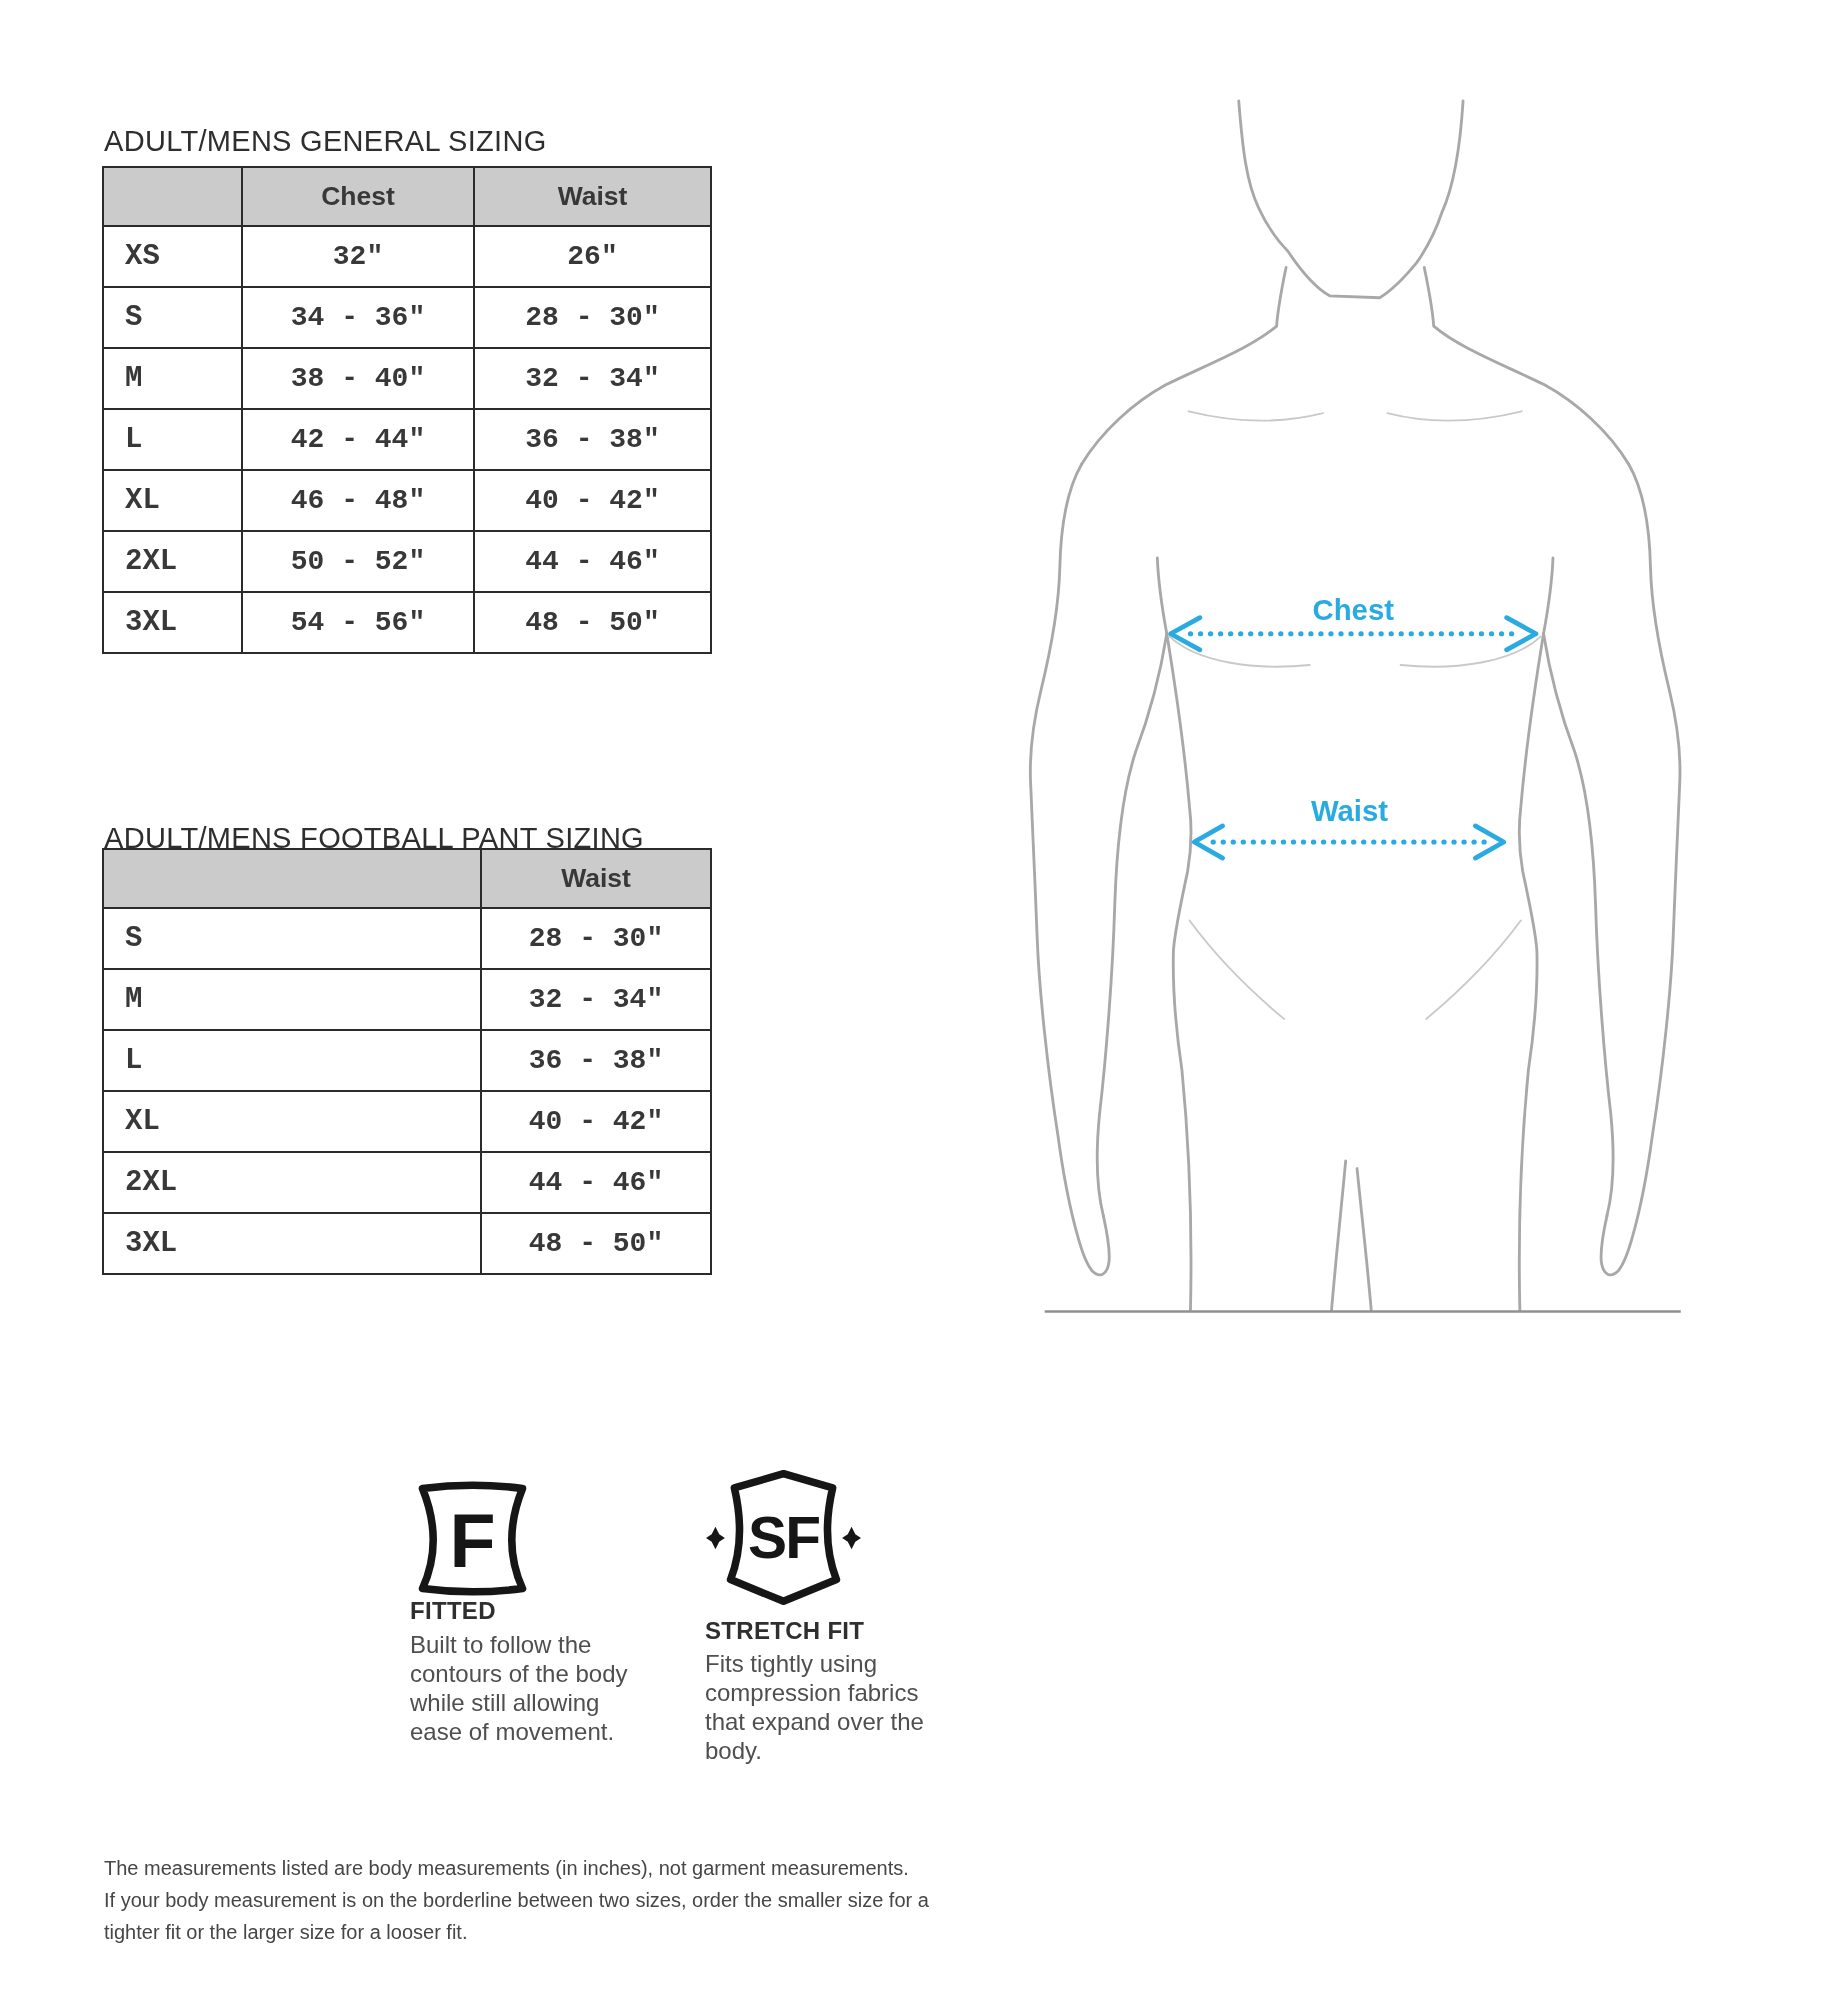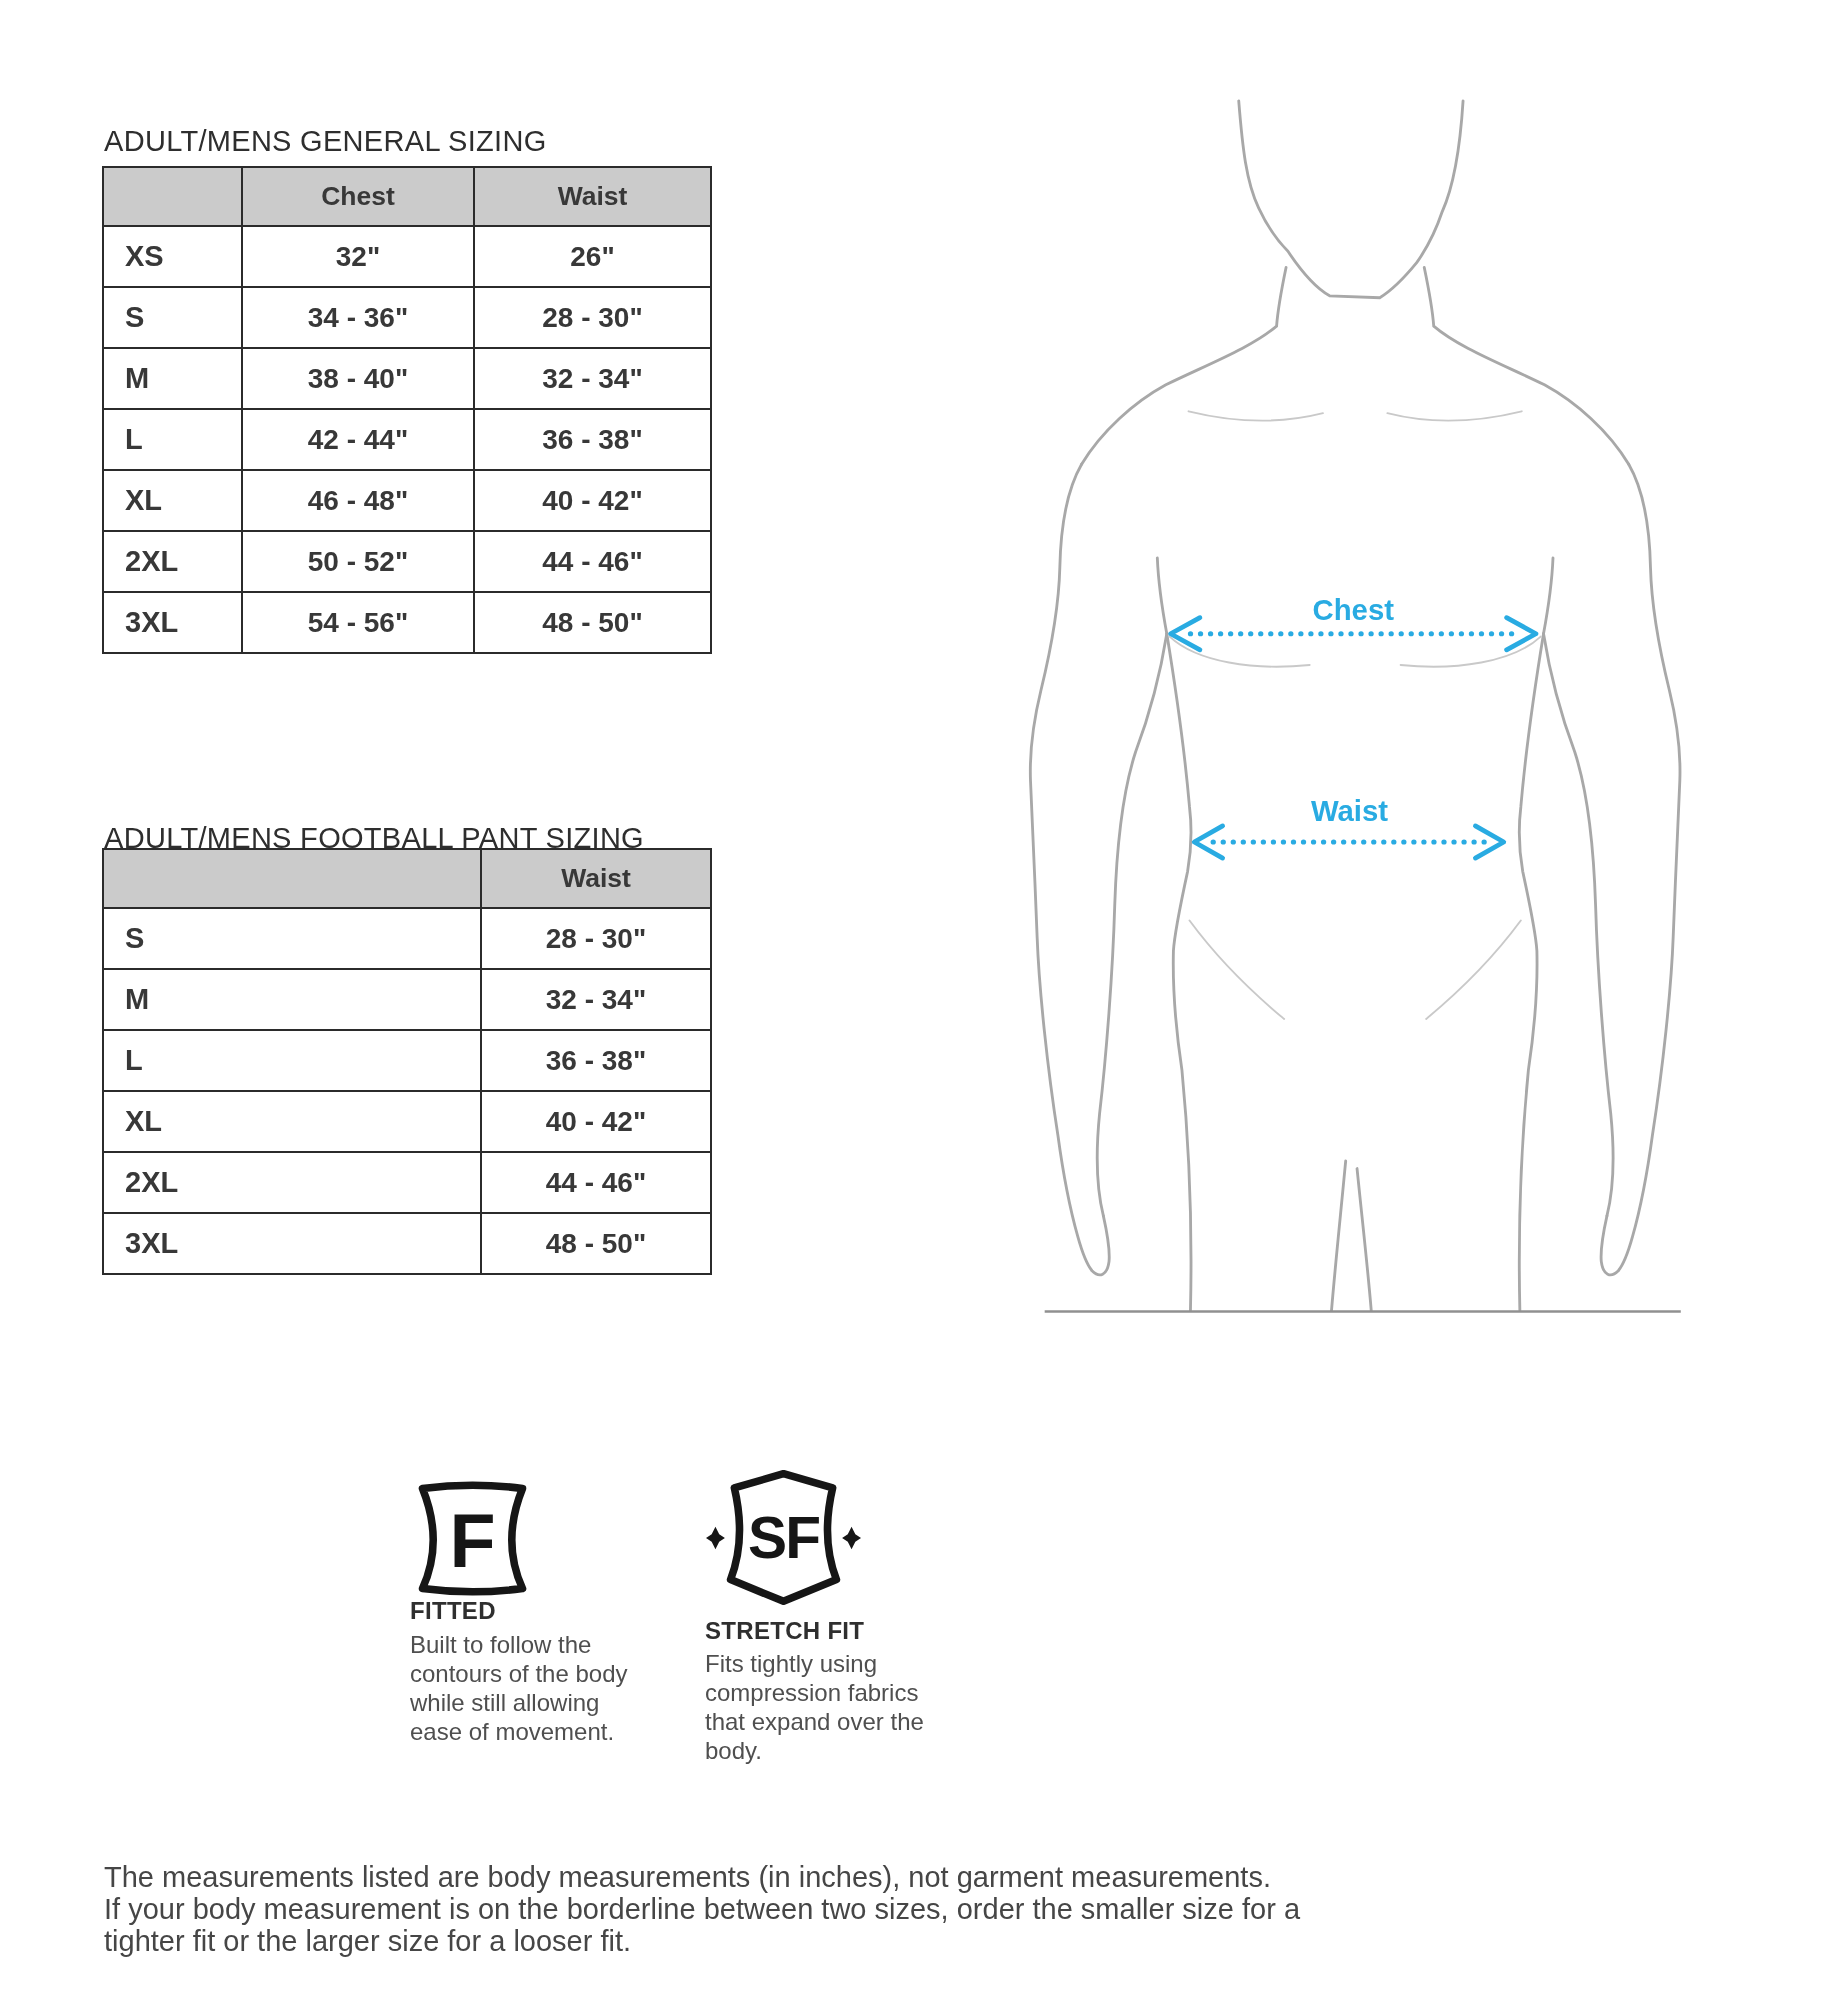--- a/index.html
+++ b/index.html
@@ -16,39 +16,39 @@
     font-family:"Liberation Sans",sans-serif;overflow:hidden;
   }
   .title{position:absolute;font-size:29px;font-weight:400;color:#2e2e2e;letter-spacing:0.3px;white-space:nowrap;}
   #title1{left:104px;top:101px;}
   #title2{left:104px;top:798px;}
   table.size-table{position:absolute;border-collapse:collapse;table-layout:fixed;background:#fff;}
   #table1{left:102px;top:166px;width:608px;}
   #table2{left:102px;top:848px;width:608px;}
   .size-table th,.size-table td{border:2.8px solid var(--tborder);font-weight:700;color:var(--ink);overflow:hidden;}
   .size-table th{background:var(--headbg);font-size:26.5px;text-align:center;height:55px;}
-  .size-table td{font-size:28px;text-align:center;height:57px;}
+  .size-table td{font-size:28px;text-align:center;height:57px;font-family:Liberation Mono, monospace;}
   .size-table td.rowlabel{text-align:left;padding-left:21px;font-size:29px;}
   #c1a{width:139px}#c1b{width:232px}#c1c{width:237px}
   #c2a{width:378px}#c2b{width:230px}
   #figure{position:absolute;left:1003px;top:80px;width:710px;height:1240px;}
   #figure text{font-family:"Liberation Sans",sans-serif;font-weight:700;font-size:31px;fill:var(--accent);}
   #fit-intro{position:absolute;left:104px;top:1424px;font-size:24.6px;color:#3f3f3f;}
   .fit-block{position:absolute;width:237px;}
   #fit-0{left:102px;top:1482px;}
   #fit-1{left:410px;top:1480px;}
   #fit-2{left:705px;top:1469px;}
   .fit-icon{display:block;}
   #fit-0 .fit-name{margin-top:19px;}
   #fit-1 .fit-name{}
   #fit-2 .fit-name{margin-top:9.5px;}
   .fit-name{font-size:24px;font-weight:700;color:#2f2f2f;letter-spacing:0.3px;}
   .fit-desc{margin-top:4.7px;font-size:24px;line-height:29px;color:#4f4f4f;white-space:pre-line;}
   .icon-letter{font-family:"Liberation Sans",sans-serif;font-weight:900;fill:#161616;}
-  #footer-note{position:absolute;left:104px;top:1832px;font-size:29px;line-height:32px;color:#464646;white-space:pre-line;}
+  #footer-note{position:absolute;left:104px;top:1832px;font-size:20px;line-height:32px;color:#464646;white-space:pre-line;}
 </style>
 </head>
 <body>
 
 <div id="canvas">
 
   <h2 id="title1" class="title">ADULT/MENS GENERAL SIZING</h2>
 
   <table id="table1" class="size-table">
     <colgroup>

